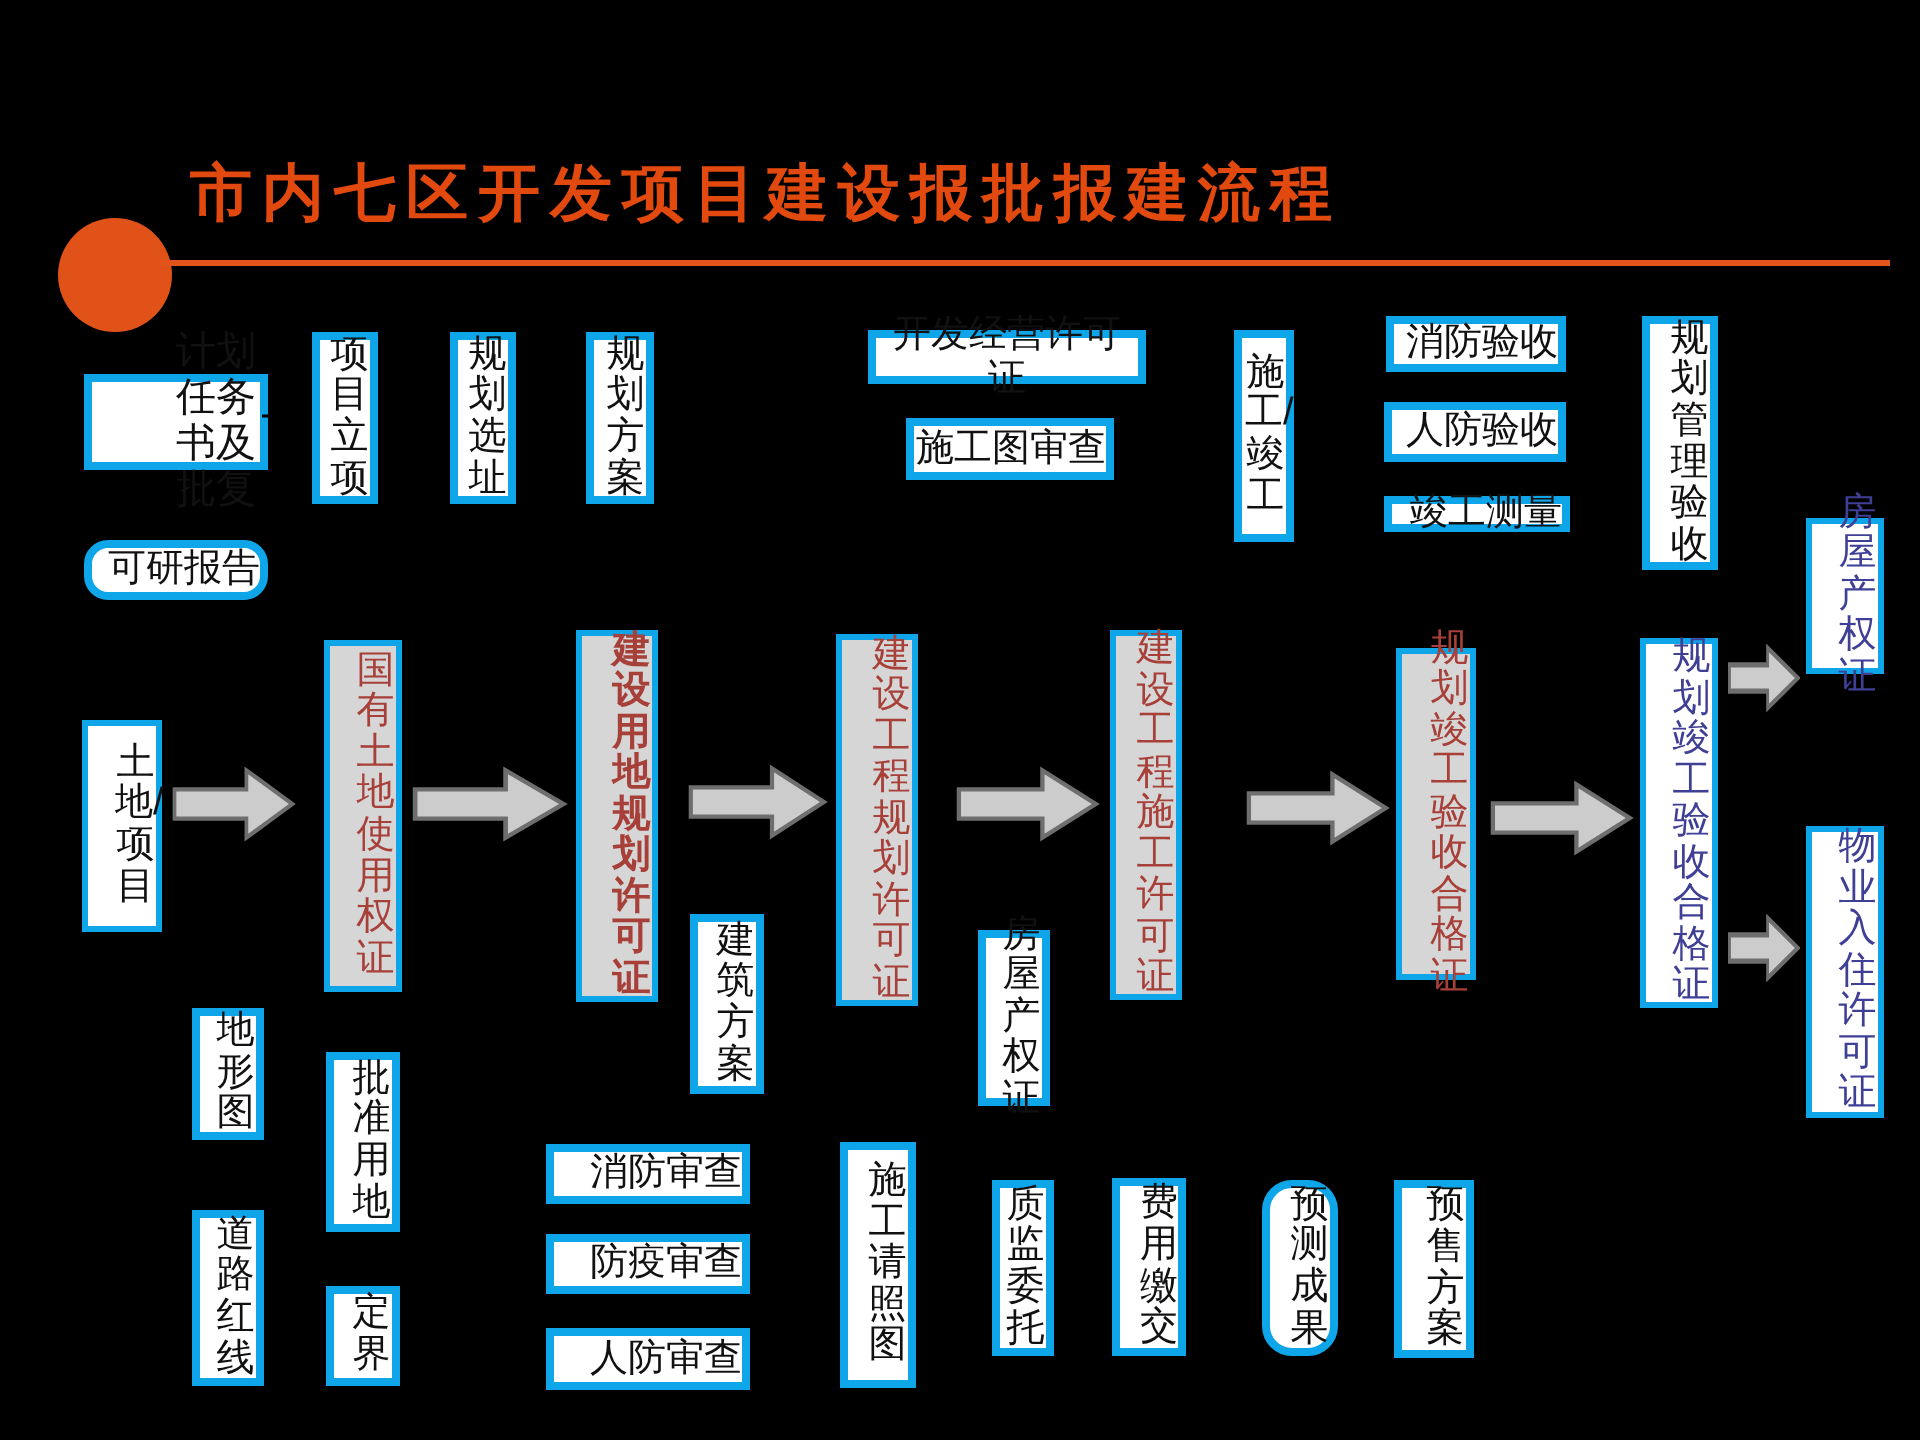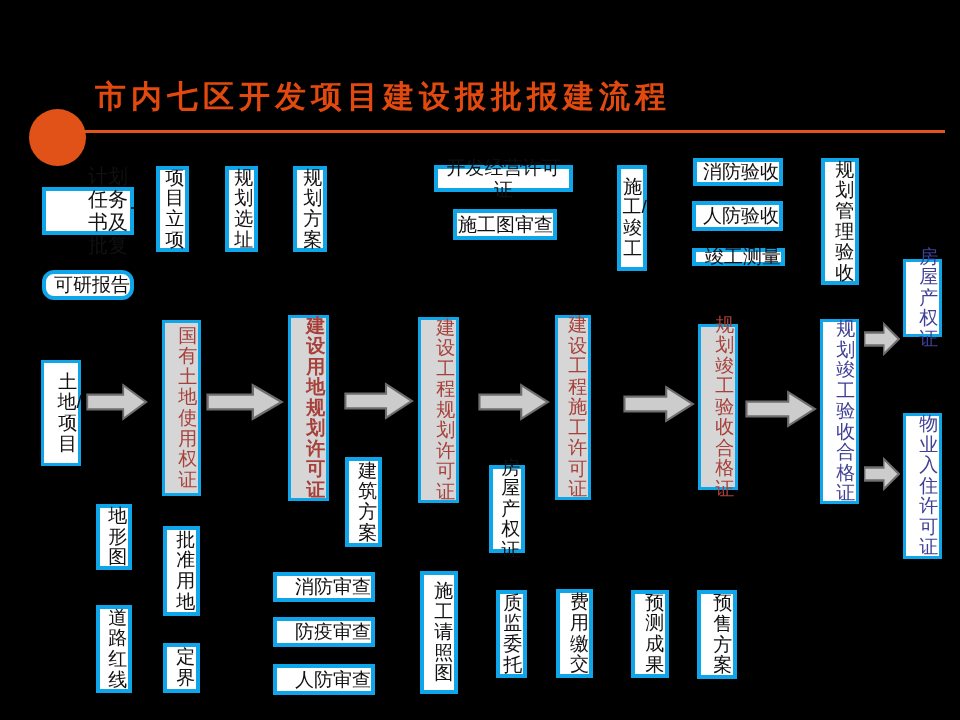--- a/index.html
+++ b/index.html
@@ -128,21 +128,21 @@
     </div>
   <div class="box v" style="left:489px;top:465px;width:36px;height:88px;">
       <span class="txt">房屋产权证</span>
     </div>
   <div class="box v" style="left:496px;top:590px;width:31px;height:88px;">
       <span class="txt">质监委托</span>
     </div>
   <div class="box v" style="left:556px;top:589px;width:37px;height:89px;padding-left:26px;">
       <span class="txt">费用缴交</span>
     </div>
-  <div class="box v" style="left:631px;top:590px;width:38px;height:88px;">
+  <div class="box v" style="left:631px;top:590px;width:38px;height:88px;border-radius:15px;">
       <span class="txt">预测成果</span>
     </div>
   <div class="box v" style="left:697px;top:590px;width:40px;height:89px;">
       <span class="txt">预售方案</span>
     </div>
 
   <svg class="ba" style="left:86px;top:383px;" width="62" height="38" viewBox="0 0 100 52" preserveAspectRatio="none">
       <polygon points="2,16 60,16 60,3 97,26 60,49 60,36 2,36" fill="#cccccc" stroke="#6e6e6e" stroke-width="3"></polygon>
     </svg>
   <svg class="ba" style="left:206px;top:383px;" width="78" height="38" viewBox="0 0 100 52" preserveAspectRatio="none">

